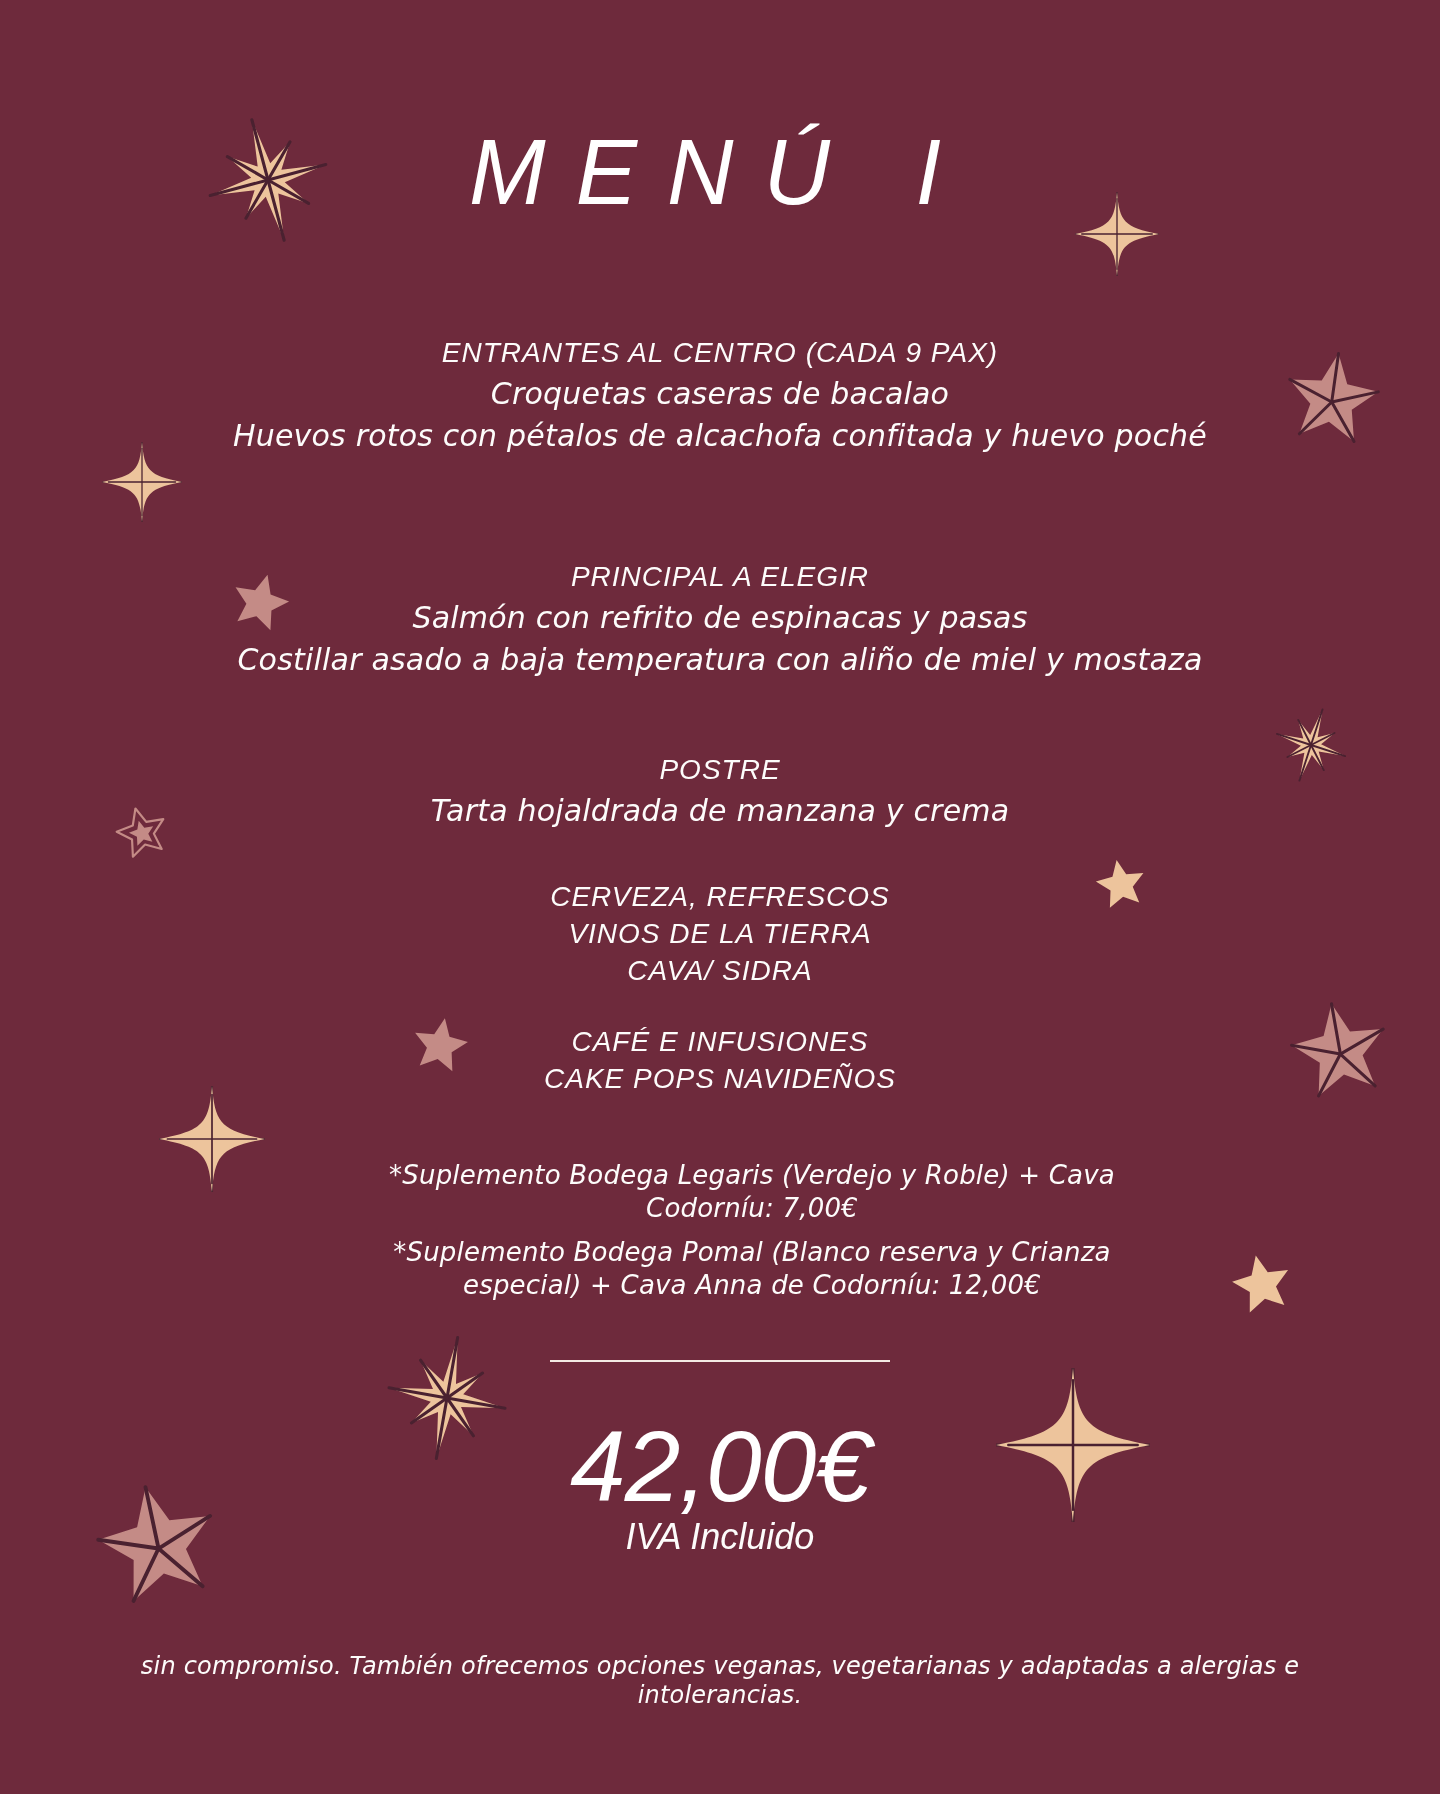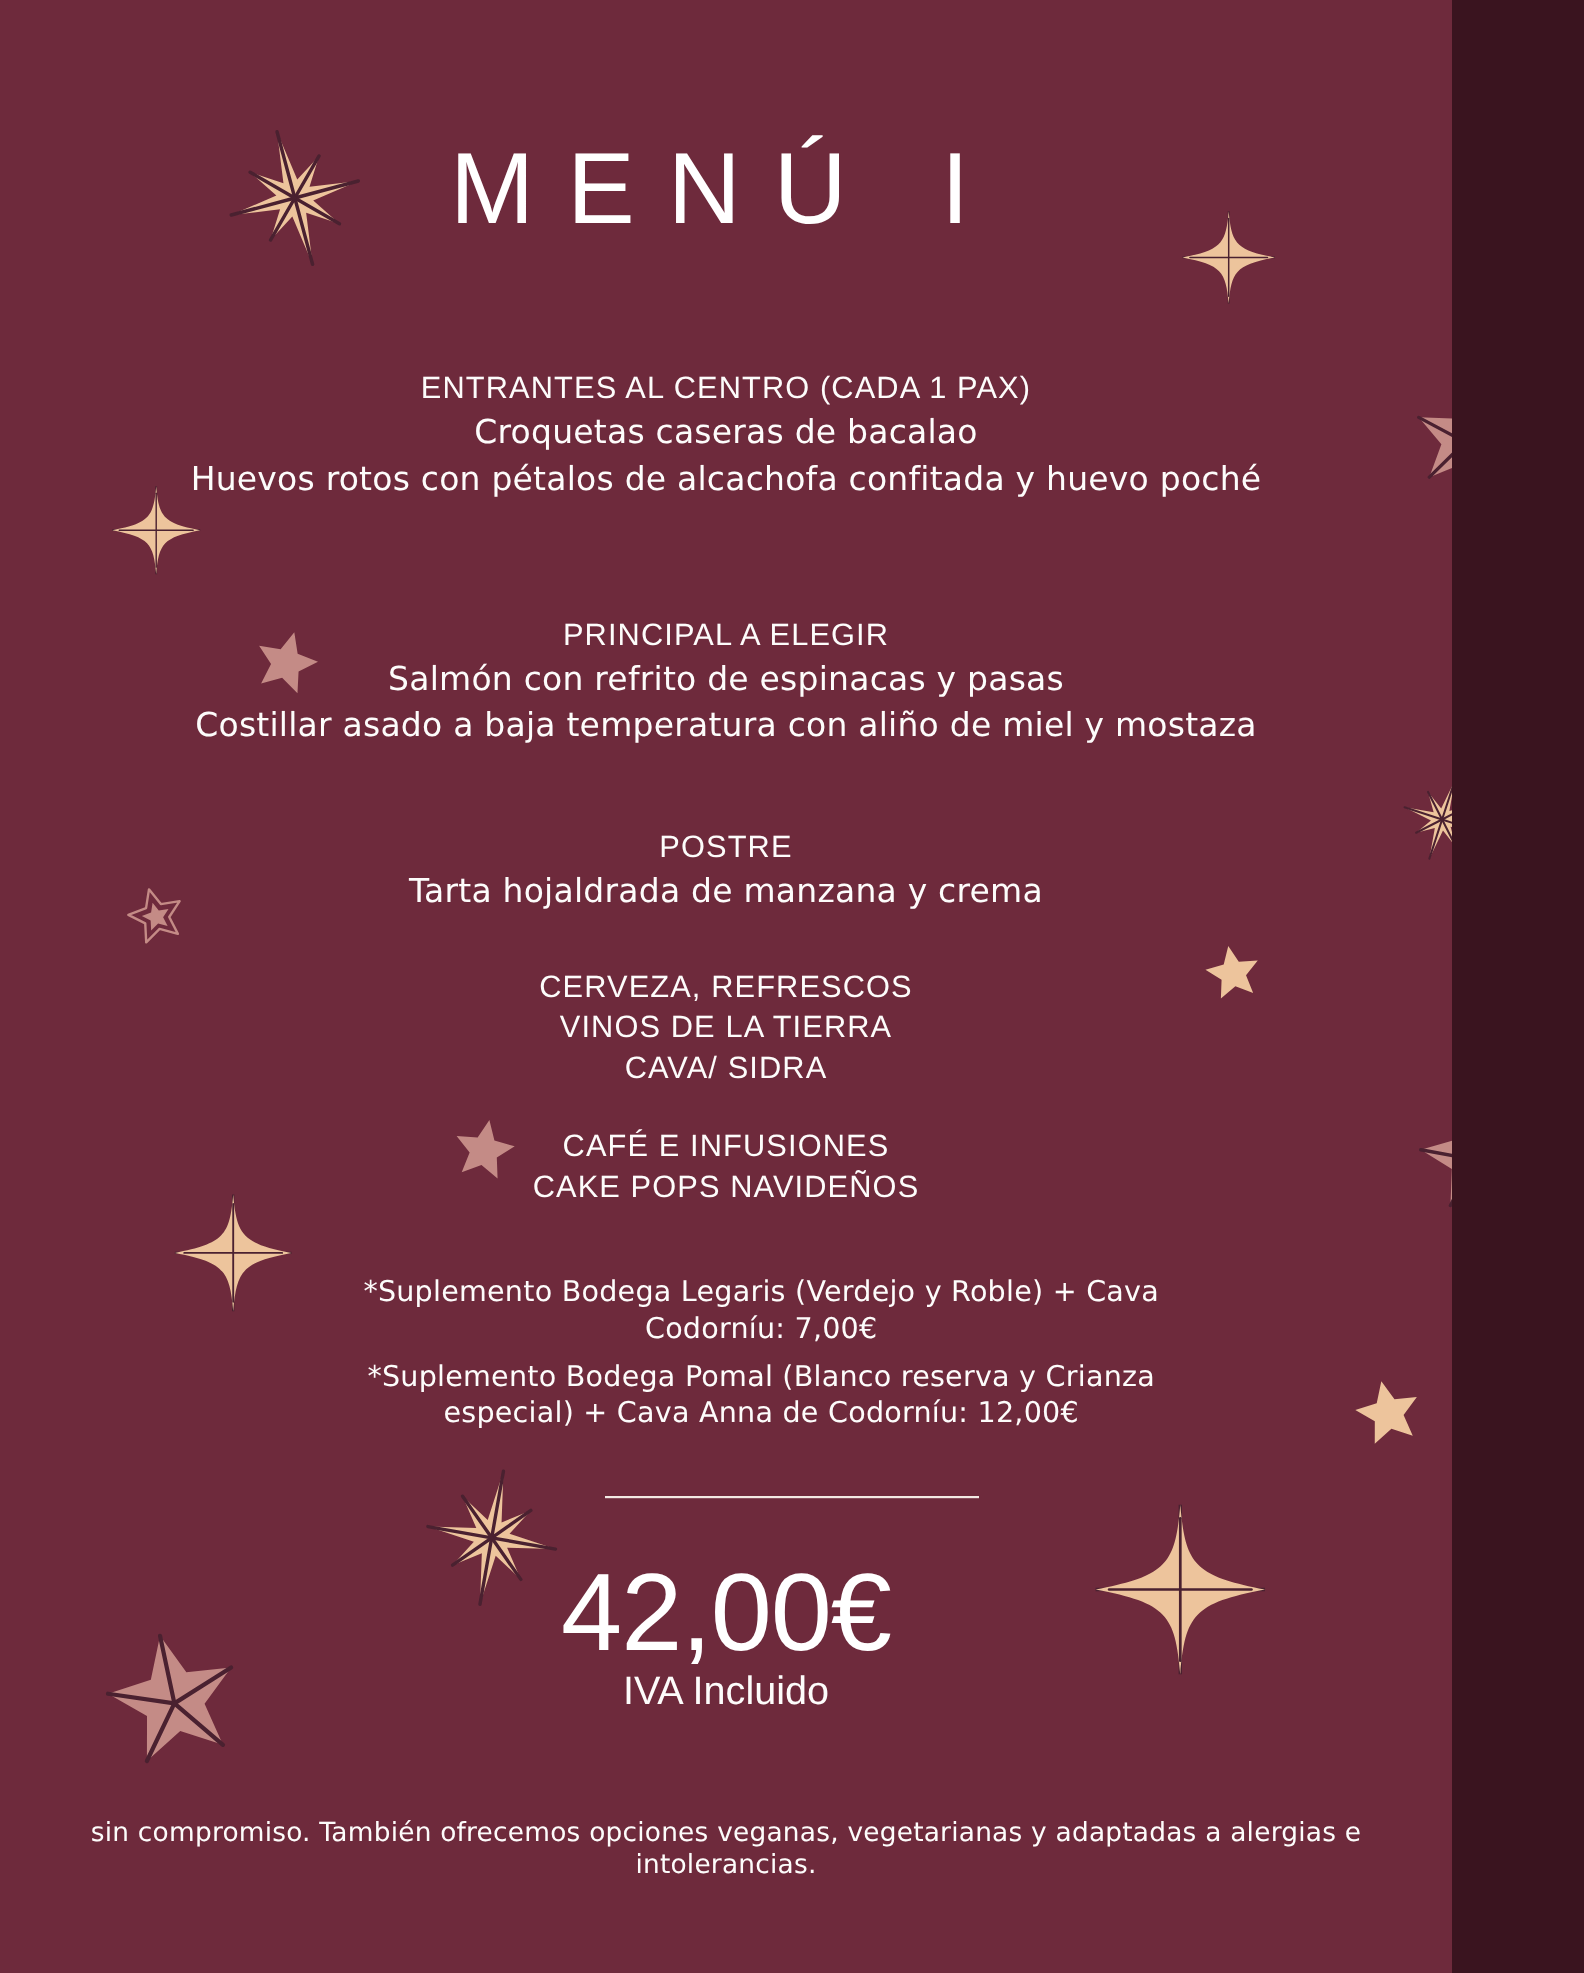--- a/index.html
+++ b/index.html
@@ -1,22 +1,23 @@
 <!DOCTYPE html>
 <html><head>
 <meta charset="utf-8">
 <style>
   html,body{margin:0;padding:0;background:#3a141f;}
   .page{
     position:relative;
-    width:1320px;height:1794px;
+    width:1440px;height:1794px;
     background:#6E2A3C;
     overflow:hidden;
     font-family:"DejaVu Sans",sans-serif;
     color:#FDFCFB;
+    font-style:italic;
   }
   .centered{position:absolute;left:0;width:100%;text-align:center;}
   .title{
     top:122px;
     font-family:"Liberation Sans",sans-serif;
     font-size:92px;font-weight:200;
     letter-spacing:30px;line-height:100px;
     color:#FFFFFF;margin:0;
   }
   .sec-header,.drink-line{
@@ -202,21 +203,21 @@
     </span>
   <span class="star s15 rose">
       <svg viewBox="0 0 100 100">
         <use href="#sym-star5-lined"></use>
       </svg>
     </span>
 
   <h1 class="centered title">MENÚ I</h1>
 
   <section class="centered sec1">
-    <div class="sec-header">ENTRANTES AL CENTRO (CADA 1 PAX)</div>
+    <div class="sec-header">ENTRANTES AL CENTRO (CADA 9 PAX)</div>
     <div class="item">Croquetas caseras de bacalao</div>
     <div class="item">Huevos rotos con pétalos de alcachofa confitada y huevo poché</div>
   </section>
 
   <section class="centered sec2">
     <div class="sec-header">PRINCIPAL A ELEGIR</div>
     <div class="item">Salmón con refrito de espinacas y pasas</div>
     <div class="item">Costillar asado a baja temperatura con aliño de miel y mostaza</div>
   </section>
 

